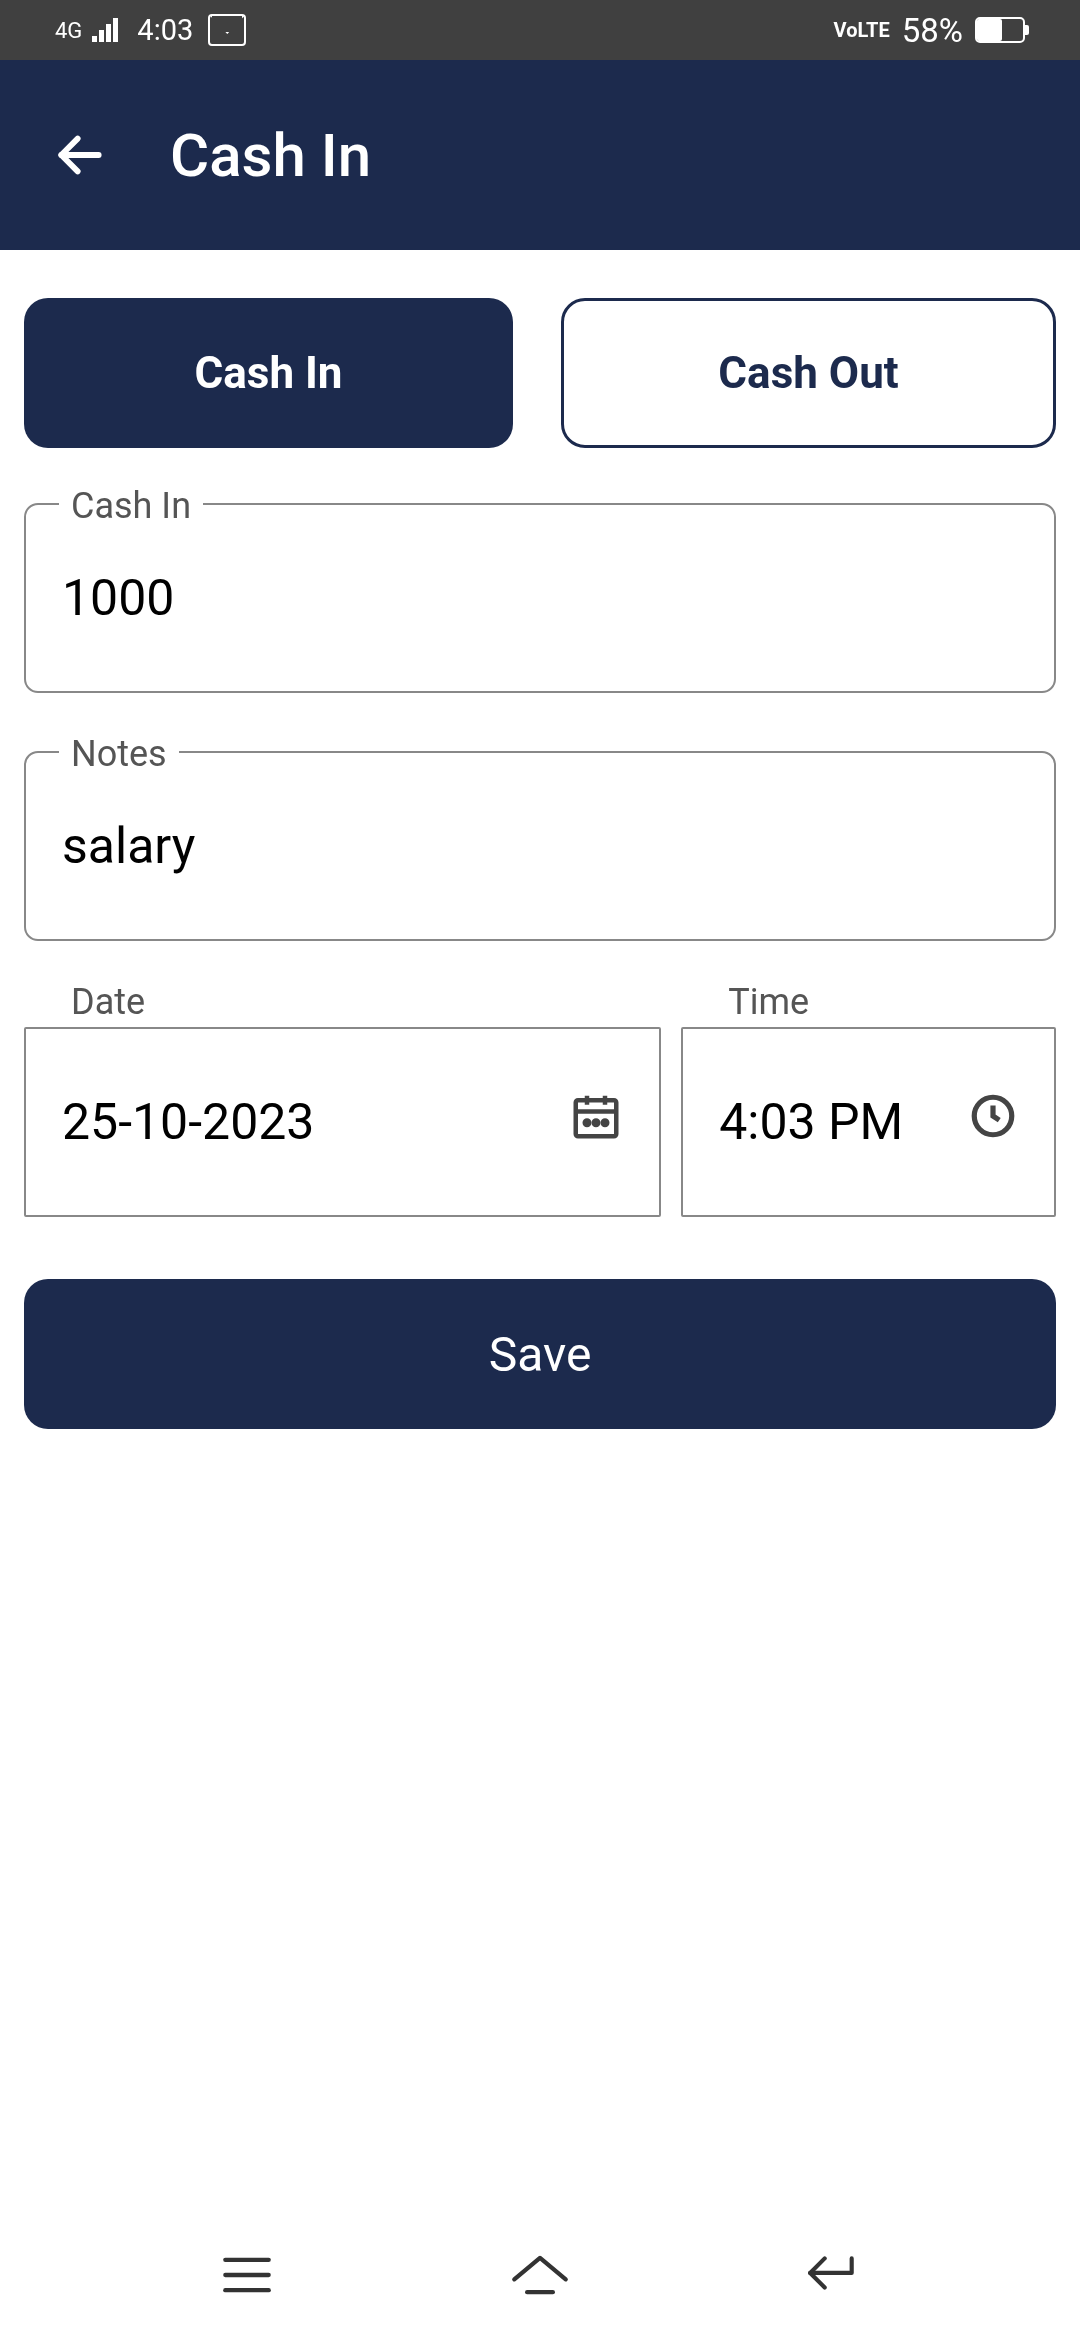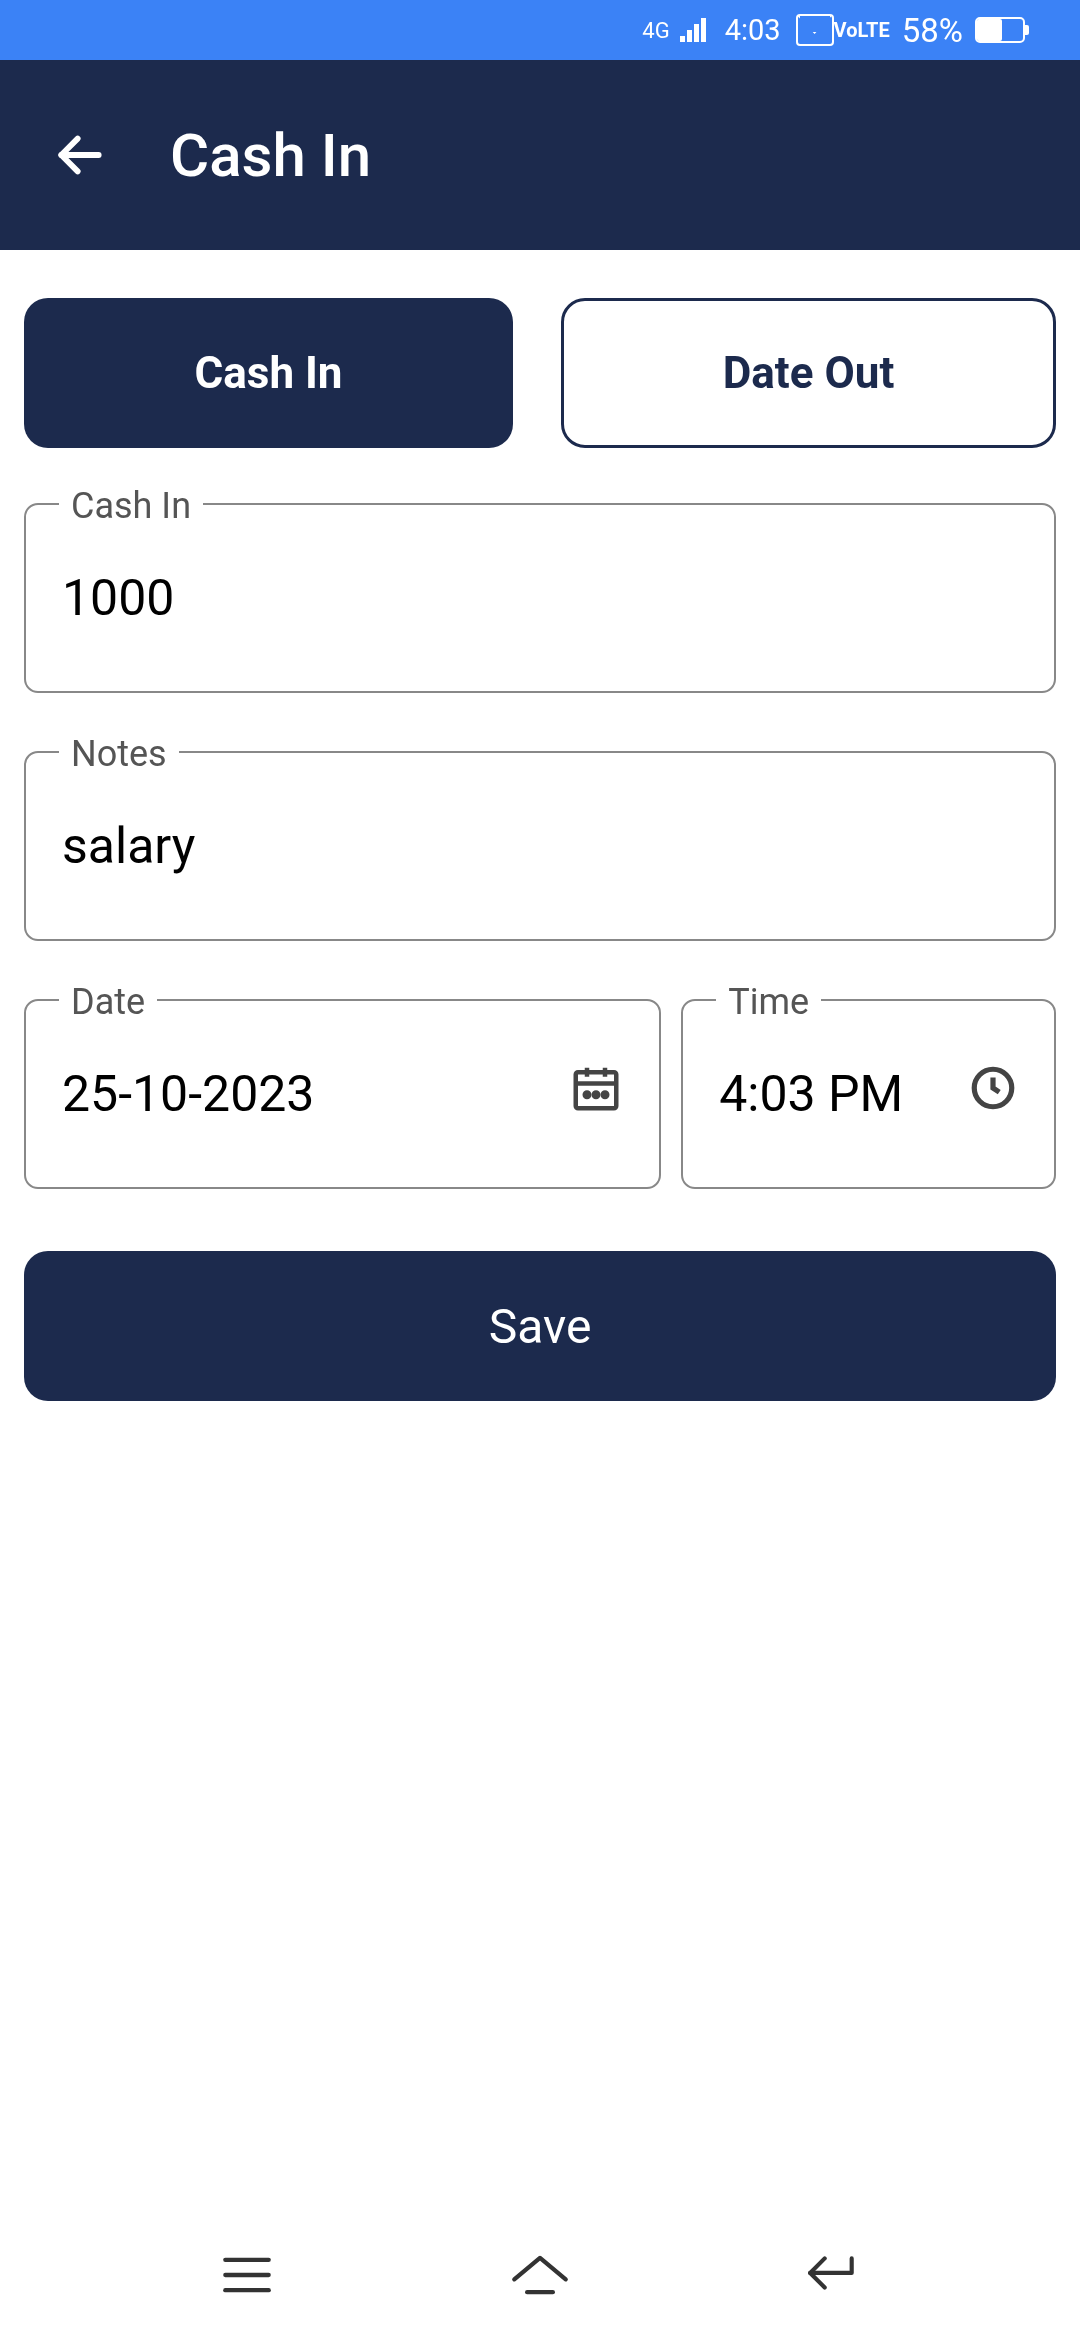--- a/index.html
+++ b/index.html
@@ -11,24 +11,24 @@
     body {
       width: 1080px;
       height: 2340px;
       background: #ffffff;
       display: flex;
       flex-direction: column;
       position: relative;
     }
     .status-bar {
       height: 60px;
-      background: #3b82f6;
-      display: flex;
-      align-items: center;
-      justify-content: flex-end;
+      background: #404040;
+      display: flex;
+      align-items: center;
+      justify-content: space-between;
       padding: 0 55px;
       color: #ffffff;
       font-size: 28px;
     }
     .status-left {
       display: flex;
       align-items: center;
       gap: 15px;
     }
     .status-right {
@@ -149,29 +149,30 @@
       position: relative;
     }
     .time-container {
       flex: 1;
       position: relative;
     }
     .dt-input {
       width: 100%;
       height: 190px;
       border: 2px solid #888;
-      border-radius: 14px;
+      border-radius: 2px;
       padding: 0 36px;
       font-size: 50px;
       color: #000;
       background: #fff;
       display: flex;
       align-items: center;
       justify-content: space-between;
       cursor: pointer;
+      margin-top: 28px;
     }
     .dt-icon {
       color: #444;
     }
     .save-btn {
       width: 100%;
       height: 150px;
       background: #1c2a4d;
       color: #fff;
       border: none;
@@ -236,21 +237,21 @@
         <polyline points="11 5 4 12 11 19"></polyline>
       </svg>
   </div>
   <div class="app-title">Cash In</div>
 </div>
 
 <div class="content">
   
   <div class="toggle-row">
     <div class="toggle-btn active">Cash In</div>
-    <div class="toggle-btn inactive">Date Out</div>
+    <div class="toggle-btn inactive">Cash Out</div>
   </div>
 
   
   <div class="field-container">
     <div class="field-label">Cash In</div>
     <input class="field-input" value="1000" style="">
   </div>
 
   
   <div class="field-container">

